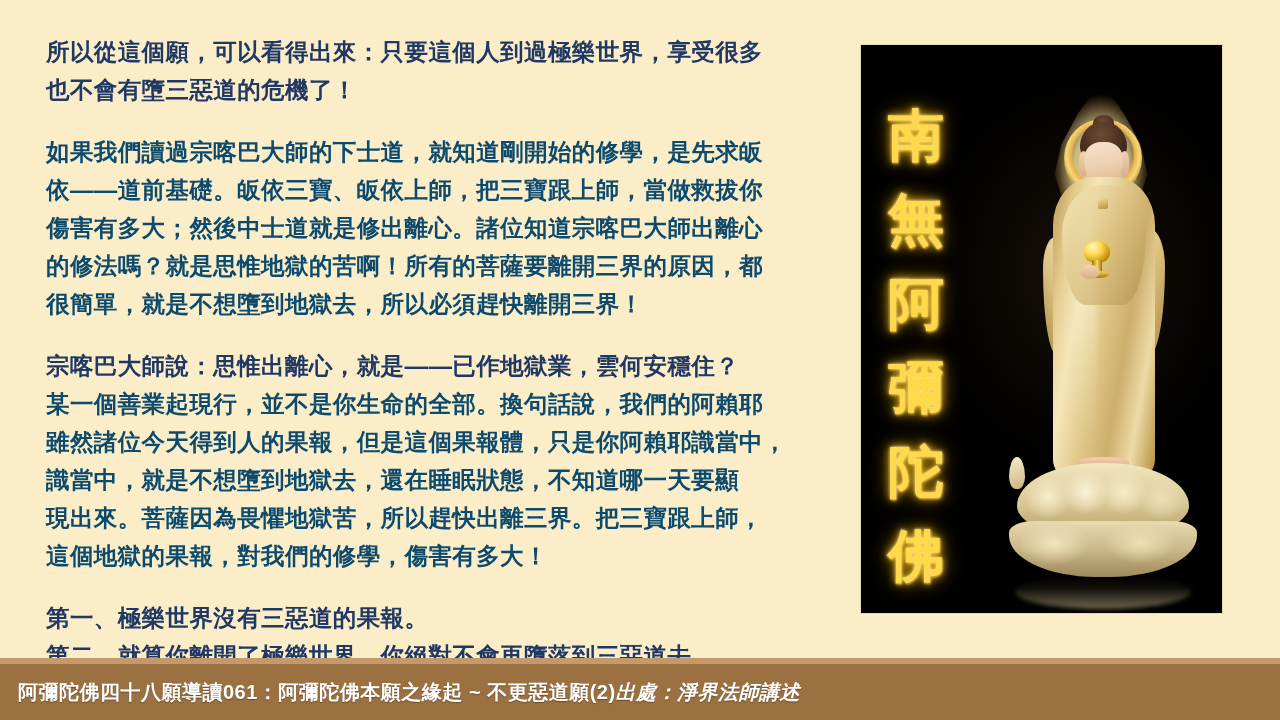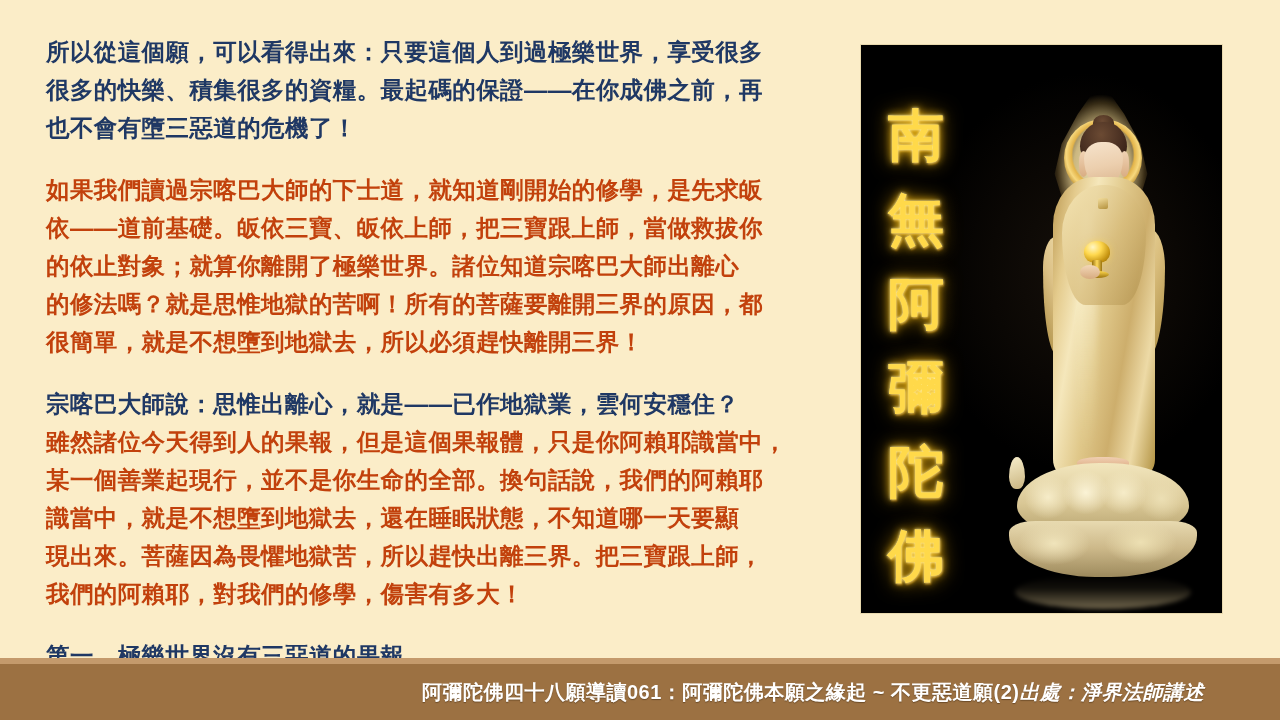--- a/index.html
+++ b/index.html
@@ -35,21 +35,21 @@
   }
   .para:last-child { margin-bottom: 0; }
   .line {
     font-size: 23.5px;
     line-height: 38px;
     letter-spacing: 0.4px;
     white-space: pre;
     font-weight: 700;
   }
   .blue { color: #1f3864; }
-  .red  { color: #c2410c; }
+  .red  { color: #0c4a6e; }
 
   
   .image-panel {
     position: absolute;
     left: 861px;
     top: 45px;
     width: 361px;
     height: 568px;
     background: #000000;
     overflow: hidden;
@@ -309,21 +309,21 @@
     position: absolute;
     left: 0;
     bottom: 0;
     width: 1280px;
     height: 62px;
     background: #9c7142;
     border-top: 6px solid #c49a6c;
     box-sizing: border-box;
     display: flex;
     align-items: center;
-    justify-content: flex-end;
+    justify-content: flex-start;
     padding: 0 30px 0 18px;
   }
   .footer-left, .footer-right {
     color: #ffffff;
     font-size: 20px;
     font-weight: 700;
     letter-spacing: 0.5px;
     white-space: nowrap;
     text-shadow: 0 1px 1px rgba(70,45,20,0.55);
   }
@@ -331,39 +331,38 @@
 </style>
 </head>
 <body>
 
 <div class="slide">
 
   <div class="text-column">
 
     <div class="para">
       <div class="line blue">所以從這個願，可以看得出來：只要這個人到過極樂世界，享受很多</div>
-      <div class="line blue">很多的快樂、積集很多的資糧。最起碼的保證——在你成佛之前，再</div>
       <div class="line blue">也不會有墮三惡道的危機了！</div>
     </div>
 
     <div class="para">
       <div class="line red">如果我們讀過宗喀巴大師的下士道，就知道剛開始的修學，是先求皈</div>
       <div class="line red">依——道前基礎。皈依三寶、皈依上師，把三寶跟上師，當做救拔你</div>
-      <div class="line red">的依止對象；就算你離開了極樂世界。諸位知道宗喀巴大師出離心</div>
+      <div class="line red">傷害有多大；然後中士道就是修出離心。諸位知道宗喀巴大師出離心</div>
       <div class="line red">的修法嗎？就是思惟地獄的苦啊！所有的菩薩要離開三界的原因，都</div>
       <div class="line red">很簡單，就是不想墮到地獄去，所以必須趕快離開三界！</div>
     </div>
 
     <div class="para">
       <div class="line blue">宗喀巴大師說：思惟出離心，就是——已作地獄業，雲何安穩住？</div>
+      <div class="line red">某一個善業起現行，並不是你生命的全部。換句話說，我們的阿賴耶</div>
       <div class="line red">雖然諸位今天得到人的果報，但是這個果報體，只是你阿賴耶識當中，</div>
-      <div class="line red">某一個善業起現行，並不是你生命的全部。換句話說，我們的阿賴耶</div>
       <div class="line red">識當中，就是不想墮到地獄去，還在睡眠狀態，不知道哪一天要顯</div>
       <div class="line red">現出來。菩薩因為畏懼地獄苦，所以趕快出離三界。把三寶跟上師，</div>
-      <div class="line red">我們的阿賴耶，對我們的修學，傷害有多大！</div>
+      <div class="line red">這個地獄的果報，對我們的修學，傷害有多大！</div>
     </div>
 
     <div class="para">
       <div class="line blue">第一、極樂世界沒有三惡道的果報。</div>
       <div class="line blue">第二、就算你離開了極樂世界，你絕對不會再墮落到三惡道去。</div>
 
     </div>
 
   </div>
 

